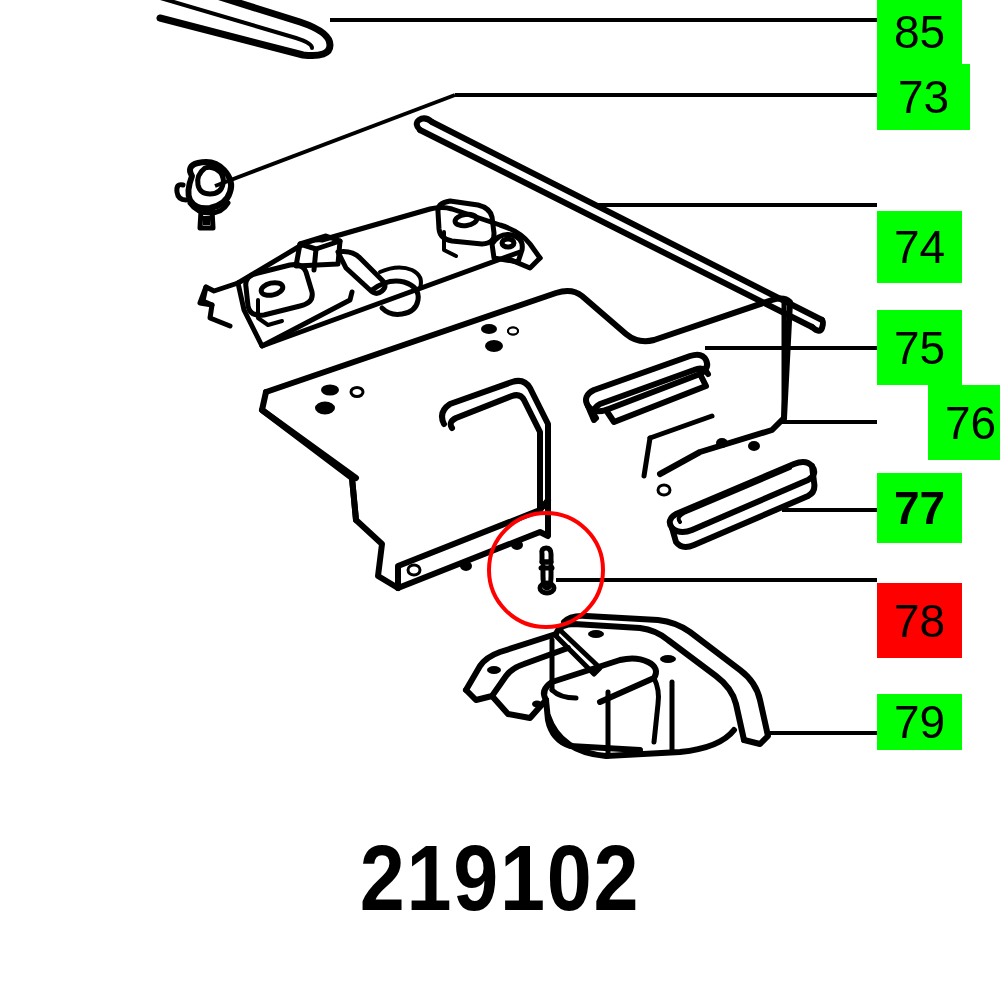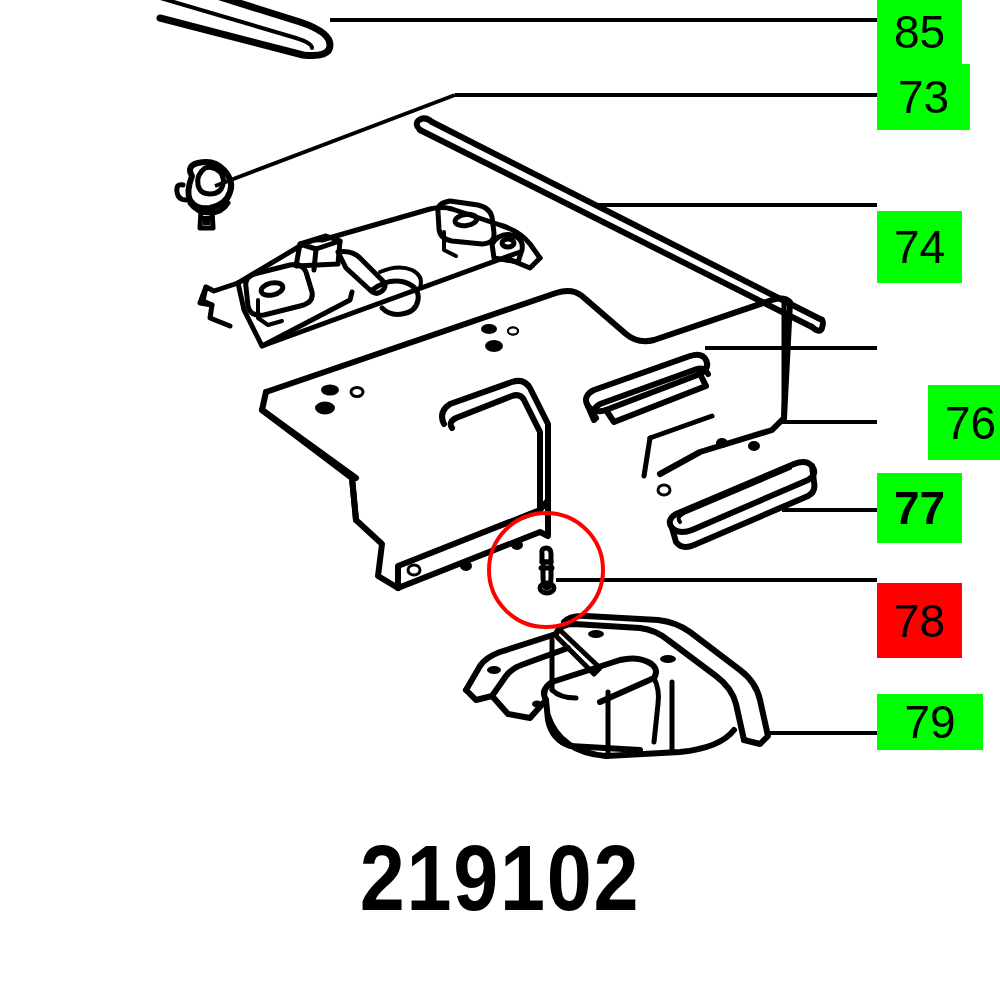--- a/index.html
+++ b/index.html
@@ -239,34 +239,37 @@
   </div>
 
   <div class="callout-label" style="position:absolute;left:877px;top:64px;width:93px;height:66px;background:#00FF00;">
     <span>73</span>
   </div>
 
   <div class="callout-label" style="position:absolute;left:877px;top:168px;width:85px;height:72px;background:#00FF00;margin-top:43px;">
     <span>74</span>
   </div>
 
+  <div class="callout-label" style="position:absolute;left:877px;top:310px;width:85px;height:75px;background:#00FF00;">
+    <span>75</span>
+  </div>
 
   <div class="callout-label" style="position:absolute;left:928px;top:385px;width:85px;height:75px;background:#00FF00;">
     <span>76</span>
   </div>
 
   <div class="callout-label" style="position:absolute;left:877px;top:473px;width:85px;height:70px;background:#00FF00;font-weight:bold;">
     <span>77</span>
   </div>
 
   <div class="callout-label" style="position:absolute;left:877px;top:543px;width:85px;height:75px;background:#FF0000;margin-top:40px;">
     <span>78</span>
   </div>
 
-  <div class="callout-label" style="position:absolute;left:877px;top:694px;width:106px;height:56px;background:#00FF00;">
+  <div class="callout-label" style="position:absolute;left:877px;top:694px;width:85px;height:56px;background:#00FF00;">
     <span>79</span>
   </div>
 
   <div class="partnumber" style="top:832px;">
     <span>219102</span>
   </div>
 
 </div>
 
 </body></html>

